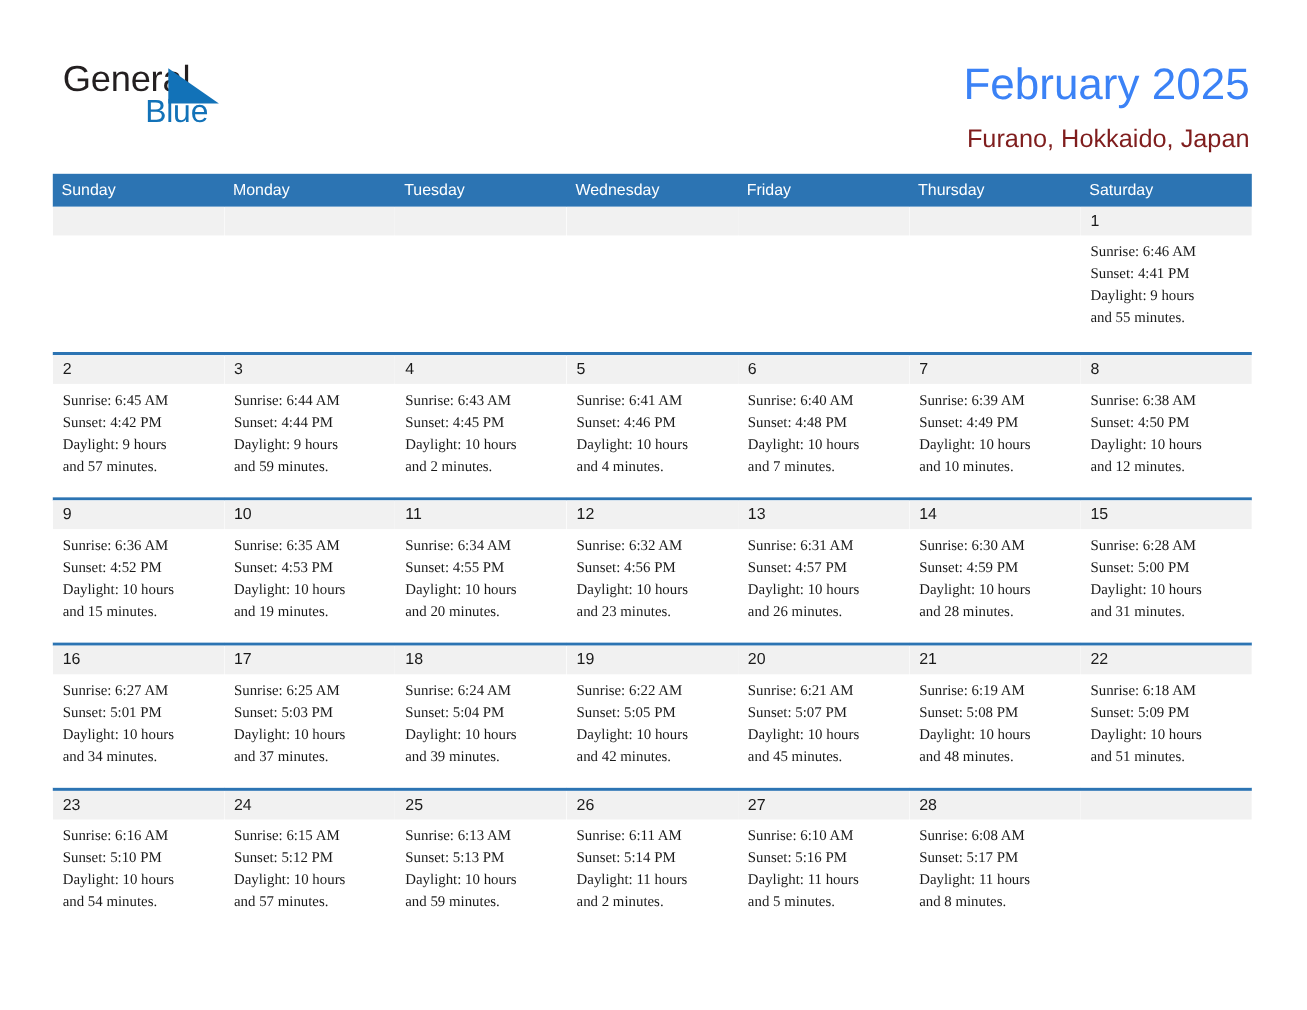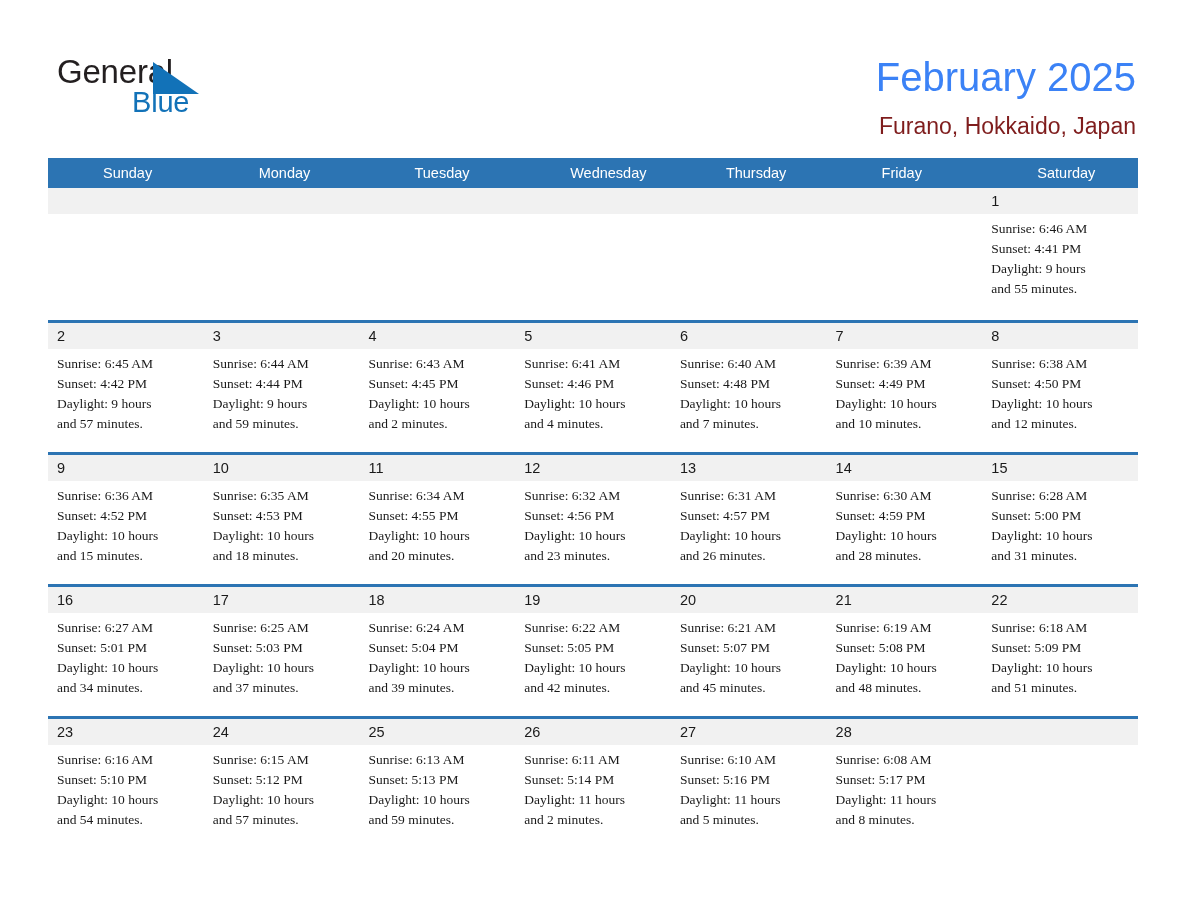--- a/index.html
+++ b/index.html
@@ -96,21 +96,20 @@
   }
   .weekday {
     flex: 1 1 0;
     box-sizing: border-box;
     padding: 5px 0 0 8px;
     color: #ffffff;
     font-size: 14.5px;
     line-height: 20px;
     overflow: hidden;
     white-space: nowrap;
-    margin-left: 47px;
   }
 
   .week-row {
     display: flex;
     border-top: 3px solid #2c74b3;
     height: 132px;
     box-sizing: border-box;
   }
   .week-row.first {
     border-top: none;
@@ -174,22 +173,22 @@
     </div>
 
   </div>
 
   <div class="calendar">
     <div class="weekday-row" id="weekday-row">
         <div class="weekday">Sunday</div>
         <div class="weekday">Monday</div>
         <div class="weekday">Tuesday</div>
         <div class="weekday">Wednesday</div>
+        <div class="weekday">Friday</div>
         <div class="weekday">Thursday</div>
-        <div class="weekday">Friday</div>
         <div class="weekday">Saturday</div>
       </div>
     <div id="weeks-container">
         <div class="week-row first">
           <div class="day-cell empty">
             <div class="daynum-band"></div>
           </div>
           <div class="day-cell empty">
             <div class="daynum-band"></div>
           </div>
@@ -289,21 +288,21 @@
               <div class="line">Daylight: 10 hours</div>
               <div class="line">and 15 minutes.</div>
             </div>
           </div>
           <div class="day-cell">
             <div class="daynum-band"><span class="daynum">10</span></div>
             <div class="day-body">
               <div class="line">Sunrise: 6:35 AM</div>
               <div class="line">Sunset: 4:53 PM</div>
               <div class="line">Daylight: 10 hours</div>
-              <div class="line">and 18 minutes.</div>
+              <div class="line">and 19 minutes.</div>
             </div>
           </div>
           <div class="day-cell">
             <div class="daynum-band"><span class="daynum">11</span></div>
             <div class="day-body">
               <div class="line">Sunrise: 6:34 AM</div>
               <div class="line">Sunset: 4:55 PM</div>
               <div class="line">Daylight: 10 hours</div>
               <div class="line">and 20 minutes.</div>
             </div>

